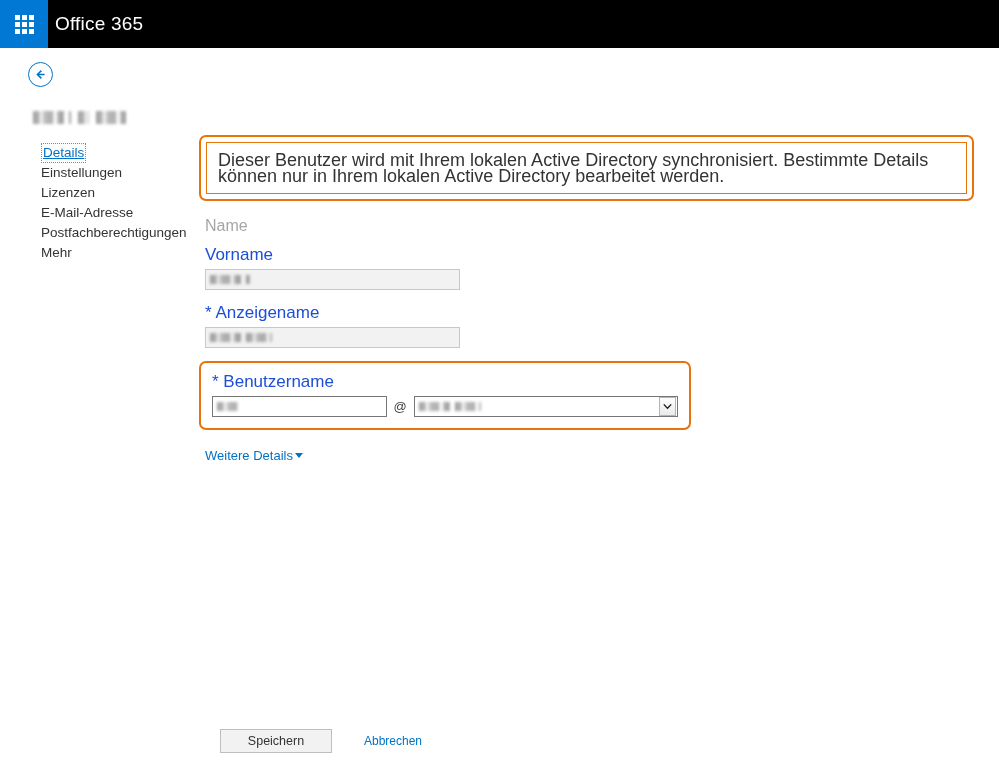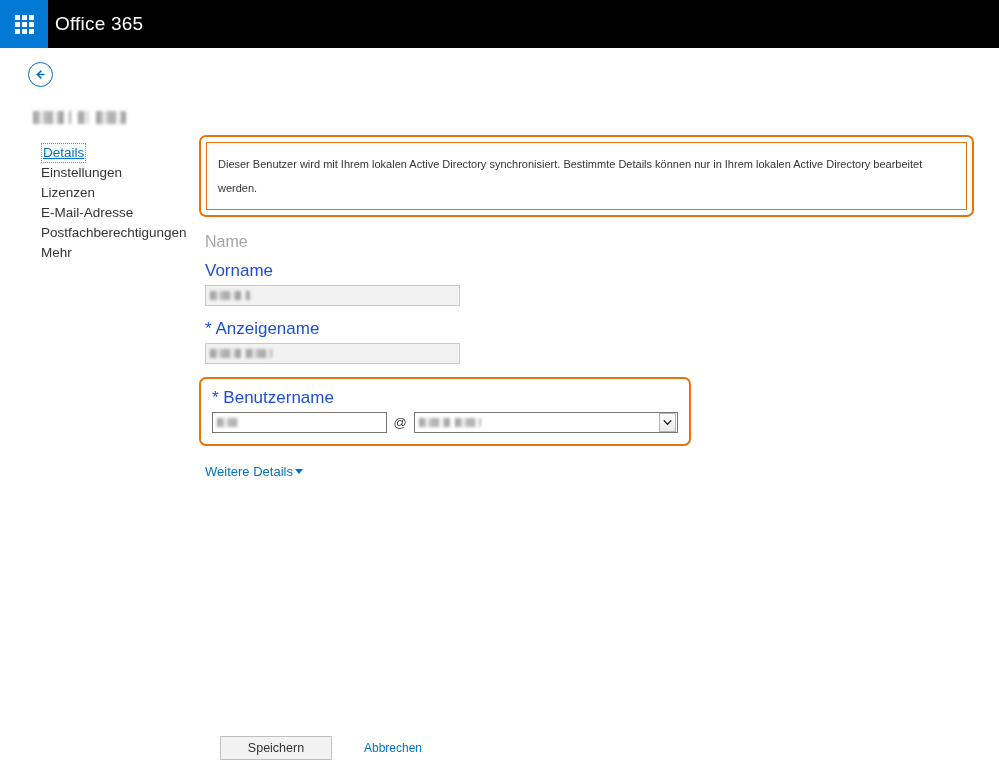--- a/index.html
+++ b/index.html
@@ -145,23 +145,23 @@
   }
   .banner-wrap {
     width: 775px;
     margin-left: -6px;
     margin-top: -8px;
   }
   .banner {
     border: 1px solid #e8730b;
     background: #ffffff;
     padding: 9px 11px;
-    font-size: 11px;
+    font-size: 18px;
     color: #333333;
-    line-height: 24px;
+    line-height: 16px;
   }
 
   
   .section-label {
     font-size: 16px;
     color: #a6a6a6;
     margin: 16px 0 10px 0;
   }
   .field {
     margin-bottom: 13px;
@@ -239,21 +239,21 @@
     border-left: 4.5px solid transparent;
     border-right: 4.5px solid transparent;
     border-top: 5px solid #0072c6;
     display: inline-block;
   }
 
   
   .footer {
     position: absolute;
     left: 220px;
-    bottom: 8px;
+    bottom: 15px;
     display: flex;
     align-items: center;
     gap: 32px;
   }
   .btn-save {
     width: 112px;
     height: 24px;
     border: 1px solid #bfbfbf;
     background: #f2f2f2;
     font-size: 12.5px;

